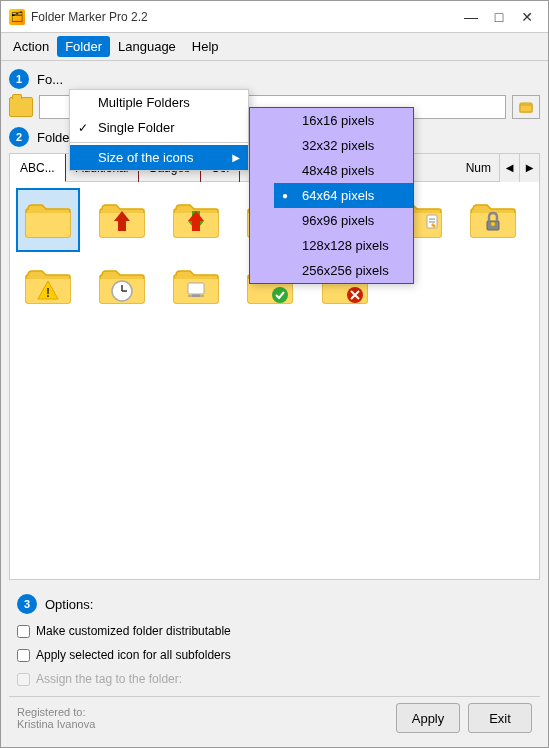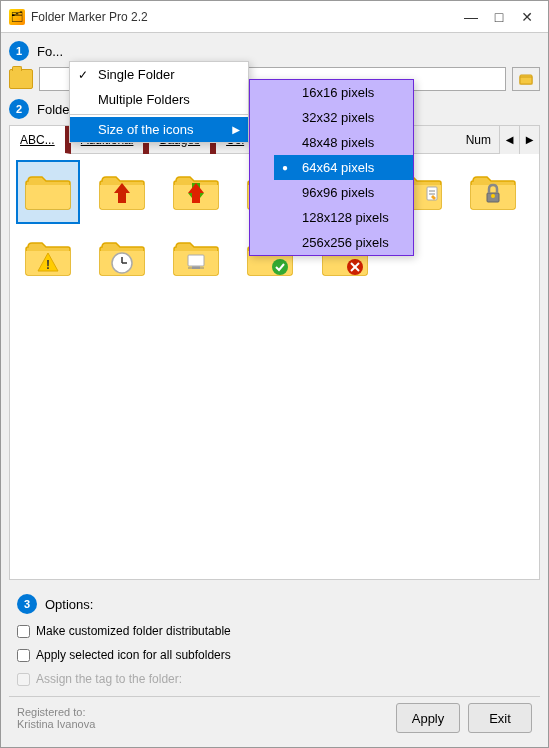--- a/index.html
+++ b/index.html
@@ -168,27 +168,26 @@
     }
     .tabs-row {
       display: flex;
       align-items: center;
       border-bottom: 1px solid #ccc;
       background: #f0f0f0;
       height: 28px;
     }
     .tab {
       padding: 8px 10px;
-      border-right: 6px solid #7f1d1d;
+      border-right: 1px solid #7f1d1d;
       cursor: pointer;
       font-size: 12px;
       height: 28px;
       display: flex;
       align-items: center;
-      text-decoration: underline;
     }
     .tab.active {
       background: #fff;
       border-bottom: 1px solid #fff;
       margin-bottom: -1px;
     }
     .tab-nav {
       margin-left: auto;
       display: flex;
     }
@@ -366,20 +365,26 @@
   <div class="title-bar">
     <div class="title-bar-icon">🗂</div>
     <span class="title-bar-text">Folder Marker Pro 2.2</span>
     <div class="title-bar-buttons">
       <button class="title-btn">—</button>
       <button class="title-btn">□</button>
       <button class="title-btn close">✕</button>
     </div>
   </div>
 
+  <div class="menu-bar">
+    <div class="menu-item">Action</div>
+    <div class="menu-item active">Folder</div>
+    <div class="menu-item">Language</div>
+    <div class="menu-item">Help</div>
+  </div>
 
   <div class="main-content">
 
     <div class="section-header">
       <div class="badge">1</div>
       <span>Fo...</span>
     </div>
 
     <div class="folder-path-row">
       <div class="folder-thumb"></div>
@@ -538,22 +543,22 @@
         <div>Registered to:</div>
         <div>Kristina Ivanova</div>
       </div>
       <button class="footer-btn primary">Apply</button>
       <button class="footer-btn">Exit</button>
     </div>
 
     <div class="dropdown-overlay">
 
       <div class="folder-menu">
+        <div class="folder-menu-item">Multiple Folders</div>
         <div class="folder-menu-item checked">Single Folder</div>
-        <div class="folder-menu-item">Multiple Folders</div>
         <div class="menu-divider"></div>
         <div class="folder-menu-item highlighted has-arrow">Size of the icons</div>
       </div>
 
       <div class="submenu">
         <div class="submenu-item">16x16 pixels</div>
         <div class="submenu-item">32x32 pixels</div>
         <div class="submenu-item">48x48 pixels</div>
         <div class="submenu-item selected">64x64 pixels</div>
         <div class="submenu-item">96x96 pixels</div>

